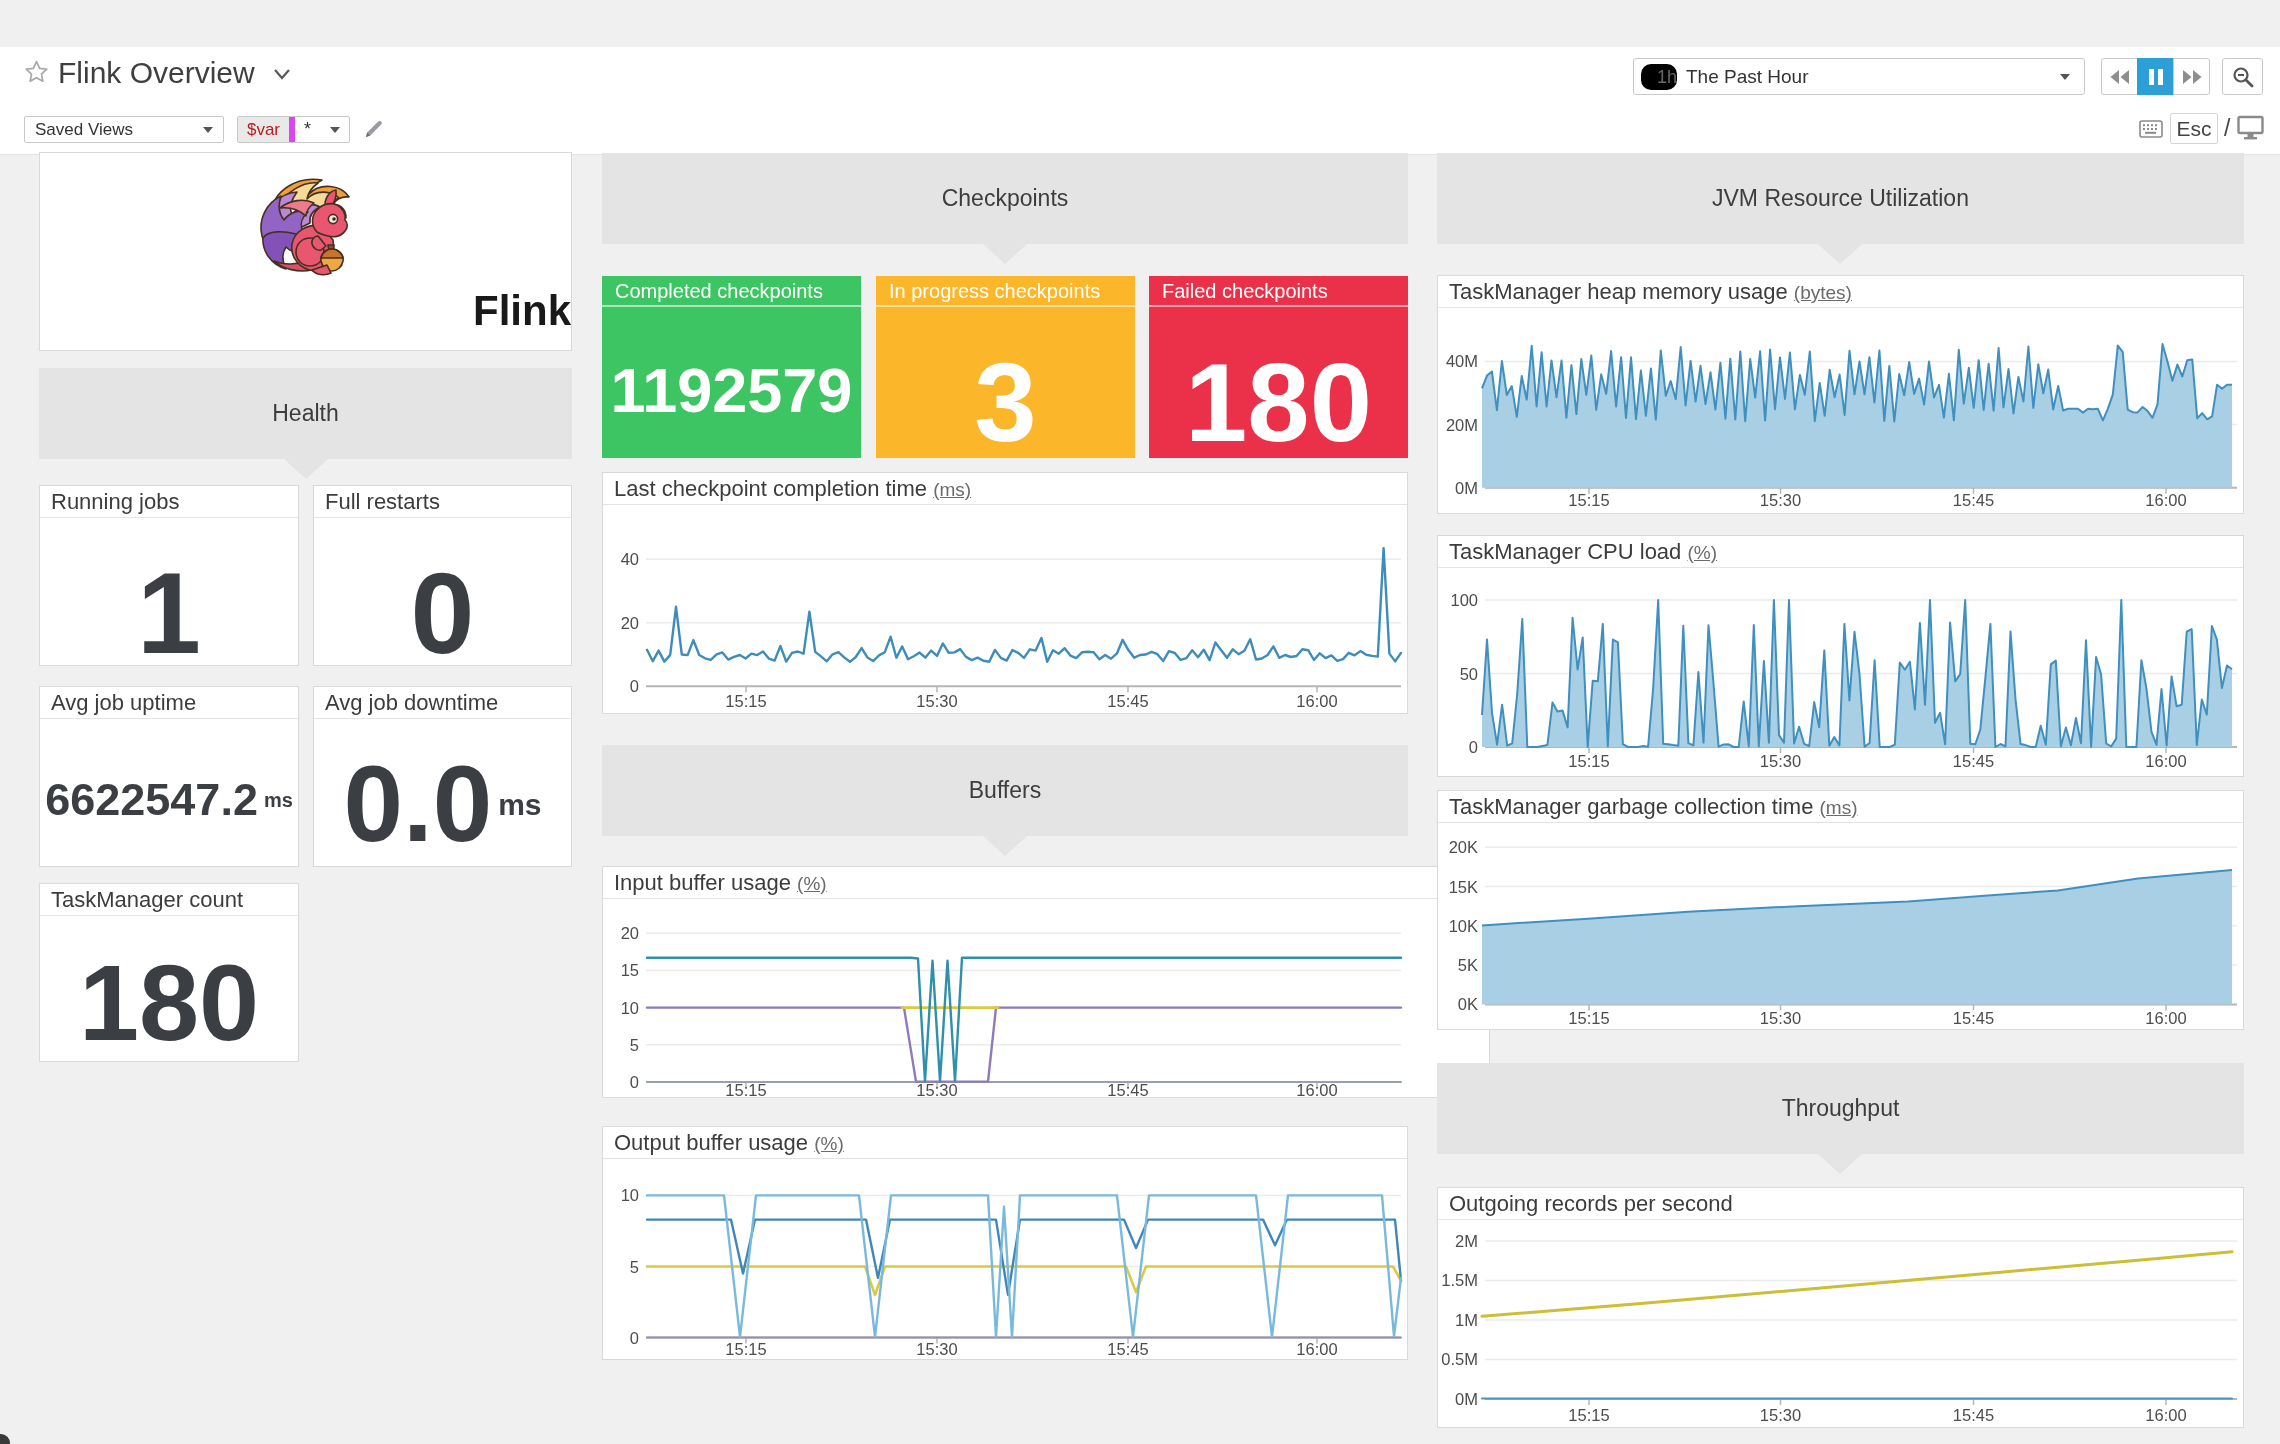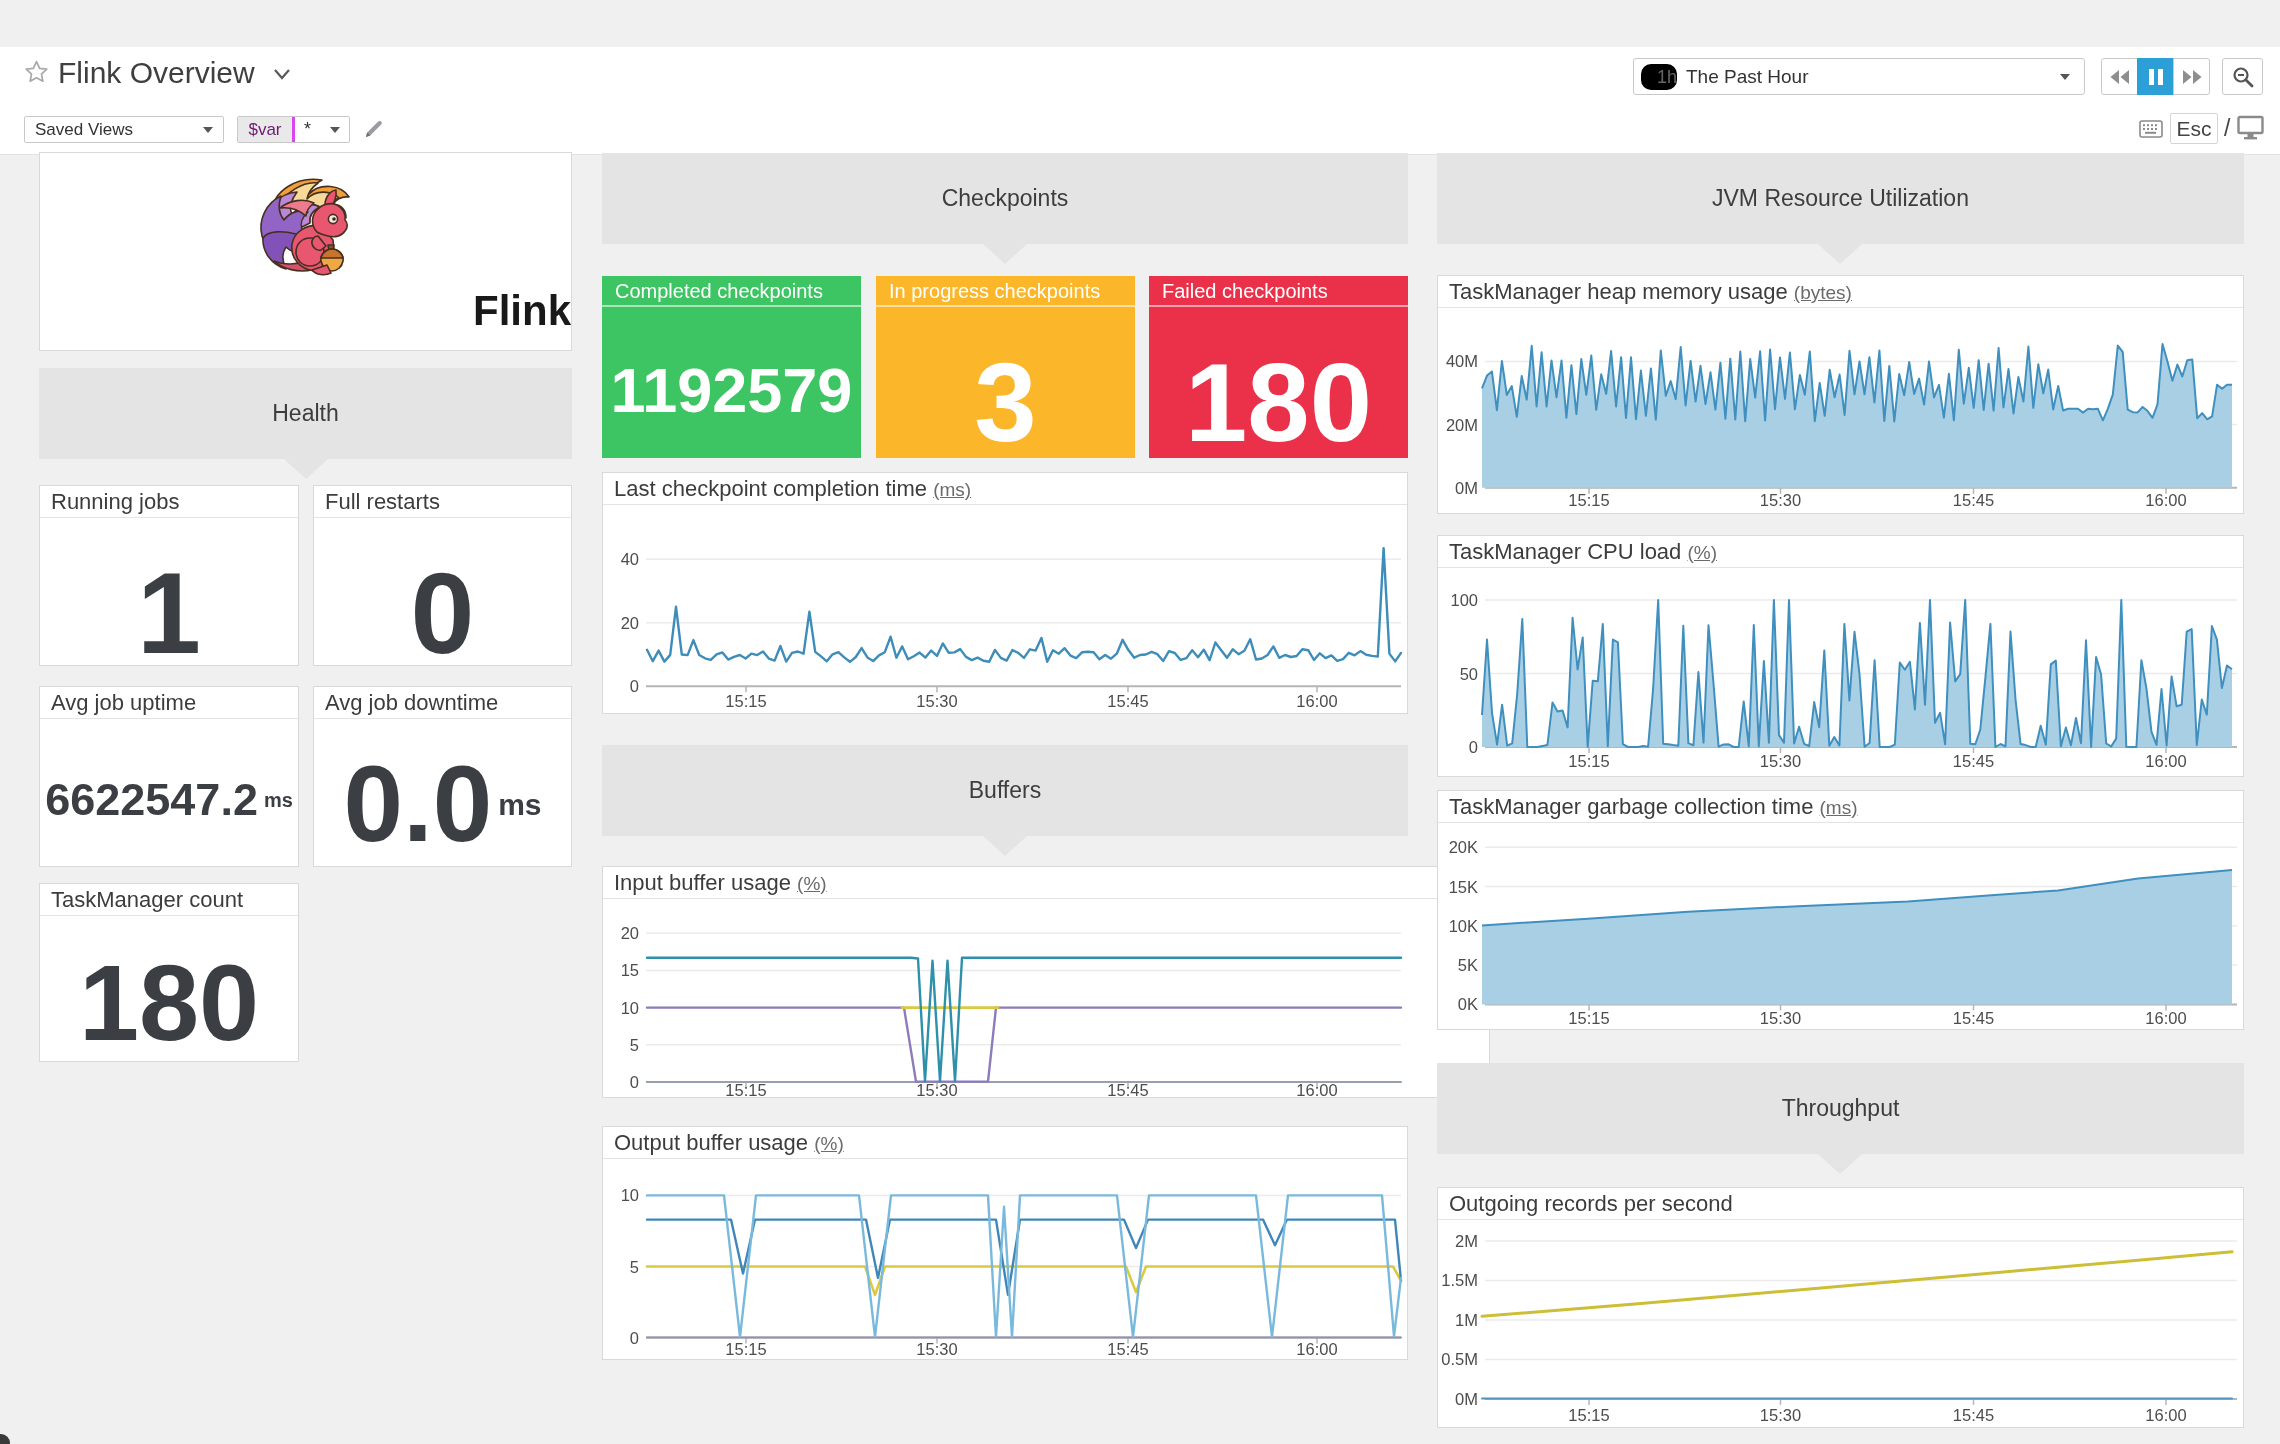--- a/index.html
+++ b/index.html
@@ -20,21 +20,21 @@
 <div id="top">
   <svg width="27" height="26" viewBox="0 0 24 24" style="position:absolute;left:23px;top:12px">
       <path d="M12 2.5l2.9 6.1 6.6.8-4.9 4.6 1.3 6.5L12 17.3l-5.9 3.2 1.3-6.5-4.9-4.6 6.6-.8z" fill="none" stroke="#a9a9a9" stroke-width="1.6" stroke-linejoin="round"></path>
     </svg>
   <div style="position:absolute;left:58px;top:9px;font-size:30px;color:#3f3f3f">Flink Overview</div>
   <svg width="20" height="14" viewBox="0 0 20 14" style="position:absolute;left:272px;top:20px">
       <path d="M3 3 L10 11 L17 3" fill="none" stroke="#5a5a5a" stroke-width="2.2"></path>
     </svg>
   <div class="sel" style="left:24px;top:69px;width:200px;height:27px;line-height:25px;padding-left:10px">Saved Views<div class="caret" style="right:10px;top:10px"></div></div>
   <div class="sel" style="left:237px;top:69px;width:113px;height:27px">
-     <div style="position:absolute;left:0;top:0;bottom:0;width:57px;background:#e9e9e9;border-right:3px solid #d946ef;line-height:25px;text-align:center;color:#701a75">$var</div>
+     <div style="position:absolute;left:0;top:0;bottom:0;width:57px;background:#e9e9e9;border-right:6px solid #d946ef;line-height:25px;text-align:center;color:#b91c1c">$var</div>
      <div style="position:absolute;left:66px;top:0;line-height:25px;font-size:18px;color:#333">*</div>
      <div class="caret" style="right:9px;top:10px"></div>
   </div>
   <svg width="20" height="20" viewBox="0 0 20 20" style="position:absolute;left:364px;top:72px">
       <path d="M2 18 L3.2 13.6 L14.2 2.6 C15 1.8 16.4 1.8 17.2 2.6 C18 3.4 18 4.8 17.2 5.6 L6.2 16.6 Z" fill="#9a9aa0"></path>
       <path d="M2 18 L3.2 13.6 L6.2 16.6 Z" fill="#6e6e74"></path>
     </svg>
   <div class="sel" style="left:1633px;top:11px;width:452px;height:37px;border-radius:3px">
      <div style="position:absolute;left:7px;top:5px;width:36px;height:26px;background:#000000;border-radius:10px;text-align:right;line-height:26px;color:#666;font-size:18px">1h</div>
      <div style="position:absolute;left:52px;top:0;line-height:35px;font-size:19px">The Past Hour</div>

